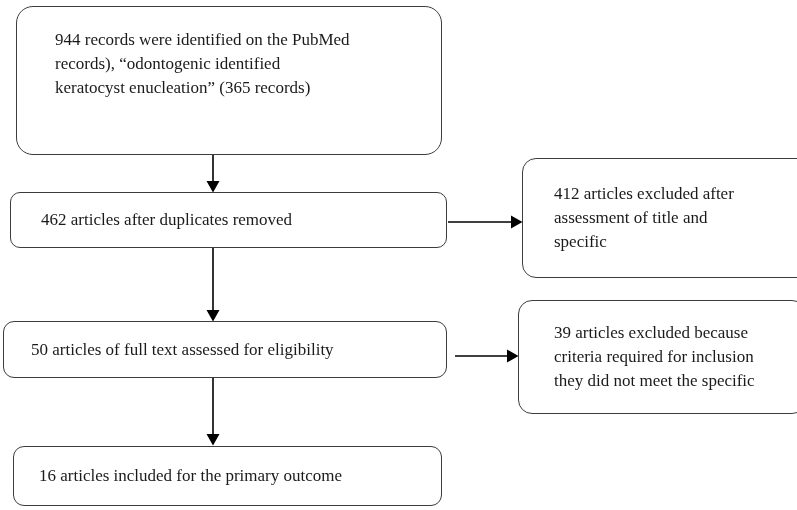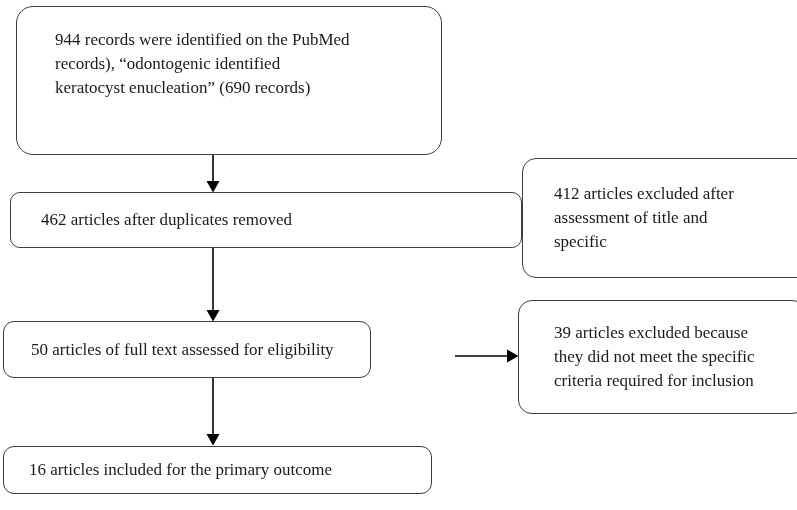--- a/index.html
+++ b/index.html
@@ -28,51 +28,51 @@
   
   #box-identification {
     left: 16px; top: 6px;
     width: 426px; height: 149px;
     border-radius: 17px;
     padding: 21px 18px 0 38px;
   }
   
   #box-duplicates {
     left: 10px; top: 192px;
-    width: 512px; height: 56px;
+    width: 437px; height: 56px;
     border-radius: 10px;
     display: flex; align-items: center;
     padding: 0 10px 0 30px;
   }
   
   #box-excluded-title {
     left: 522px; top: 158px;
     width: 320px; height: 120px;
     border-radius: 14px;
     padding: 23px 12px 0 31px;
   }
   
   #box-fulltext {
     left: 3px; top: 321px;
-    width: 368px; height: 57px;
+    width: 444px; height: 57px;
     border-radius: 11px;
     display: flex; align-items: center;
     padding: 0 10px 0 27px;
   }
   
   #box-excluded-criteria {
     left: 518px; top: 300px;
     width: 288px; height: 114px;
     border-radius: 14px;
     padding: 20px 12px 0 35px;
   }
   
   #box-included {
-    left: 3px; top: 446px;
-    width: 429px; height: 48px;
+    left: 13px; top: 446px;
+    width: 429px; height: 60px;
     border-radius: 11px;
     display: flex; align-items: center;
     padding: 0 10px 0 25px;
   }
   #arrow-layer {
     position: absolute;
     left: 0; top: 0;
     width: 797px; height: 510px;
     pointer-events: none;
   }
@@ -108,40 +108,40 @@
 
     <g>
       <line x1="455" y1="356" x2="508" y2="356"></line>
       <polygon points="507,349.5 507,362.5 518.5,356"></polygon>
     </g>
   </svg>
 
   <div class="box" id="box-identification">
     <span class="line">944 records were identified on the PubMed</span>
     <span class="line">records), “odontogenic identified</span>
-    <span class="line">keratocyst enucleation” (690 records)</span>
+    <span class="line">keratocyst enucleation” (365 records)</span>
   </div>
 
   <div class="box" id="box-duplicates">
     <span class="line">462 articles after duplicates removed</span>
   </div>
 
   <div class="box" id="box-excluded-title">
     <span class="line">412 articles excluded after</span>
     <span class="line">assessment of title and</span>
     <span class="line">specific</span>
   </div>
 
   <div class="box" id="box-fulltext">
     <span class="line">50 articles of full text assessed for eligibility</span>
   </div>
 
   <div class="box" id="box-excluded-criteria">
     <span class="line">39 articles excluded because</span>
+    <span class="line">criteria required for inclusion</span>
     <span class="line">they did not meet the specific</span>
-    <span class="line">criteria required for inclusion</span>
   </div>
 
   <div class="box" id="box-included">
     <span class="line">16 articles included for the primary outcome</span>
   </div>
 
 </div>
 
 </body></html>

